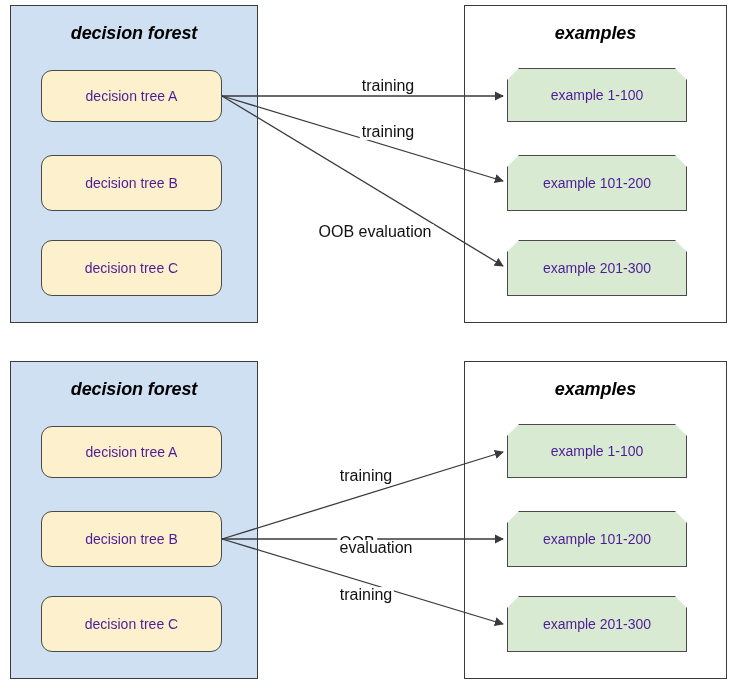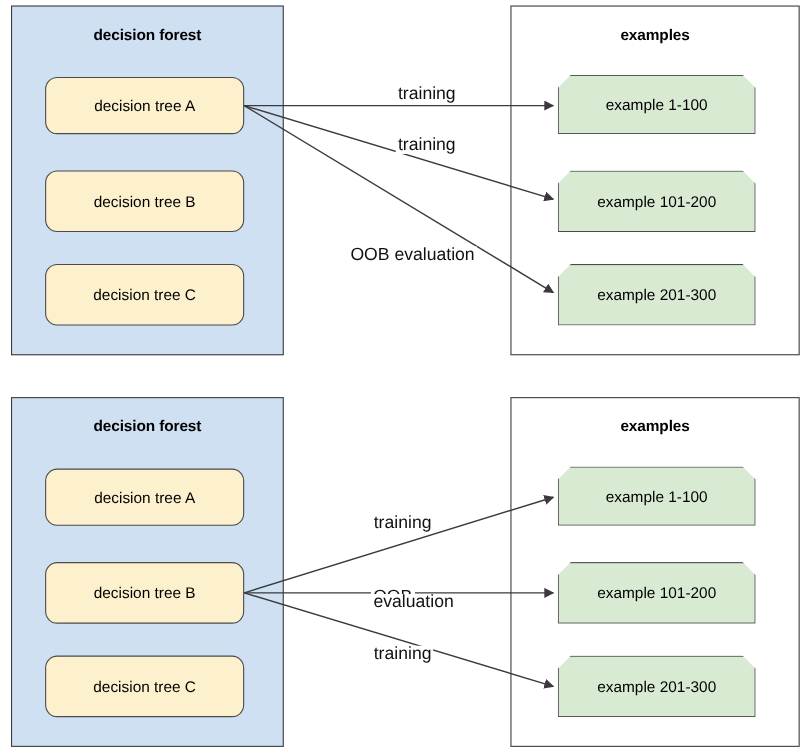--- a/index.html
+++ b/index.html
@@ -29,32 +29,33 @@
   }
   .panel-examples {
     background: #ffffff;
   }
   .panel-title {
     position: absolute;
     left: 0;
     right: 0;
     text-align: center;
     font-weight: bold;
-    font-size: 14px;
+    font-size: 18px;
     letter-spacing: -0.1px;
     color: #000000;
+    font-style: italic;
   }
   .node {
     position: absolute;
     box-sizing: border-box;
     display: flex;
     align-items: center;
     justify-content: center;
     font-size: 14px;
-    color: #000000;
+    color: #4c1d95;
   }
   .node-tree {
     background: #fdf0cd;
     border: 1.3px solid #4a4a4a;
     border-radius: 11px;
   }
   .node-example {
     background: #d9ead3;
     border: 1.3px solid #4a4a4a;
     border-radius: 0;

